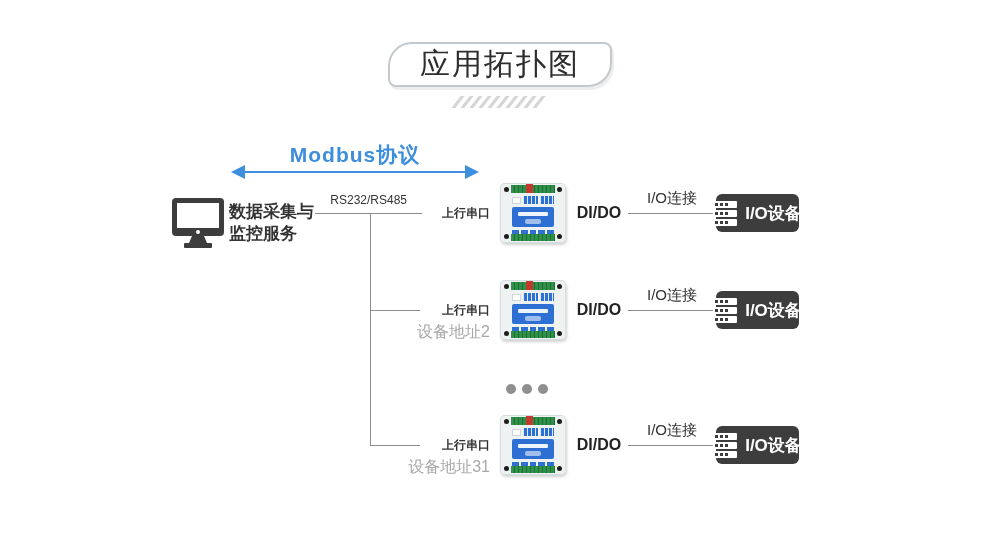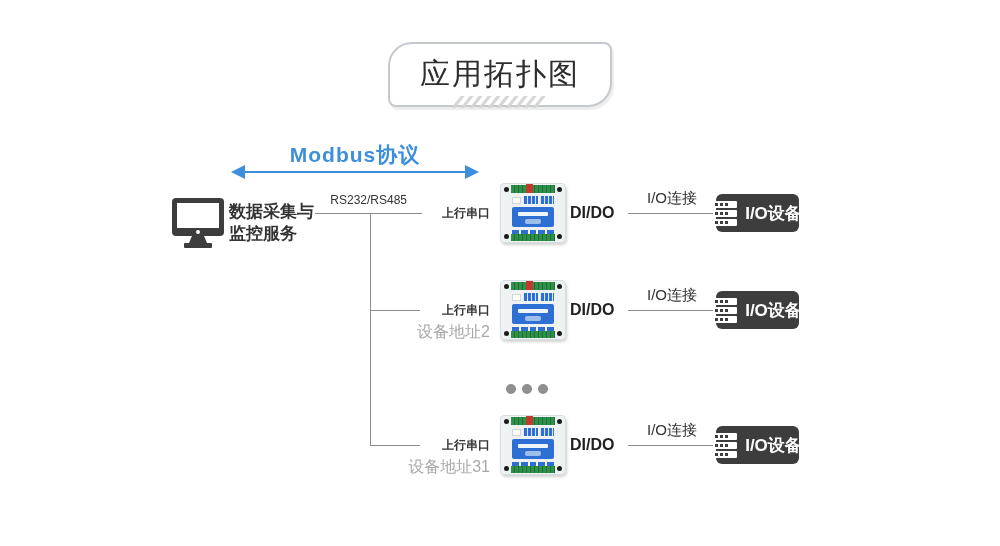--- a/index.html
+++ b/index.html
@@ -9,21 +9,21 @@
     --muted:#A8A8A8;
     --text:#333333;
   }
   *{margin:0;padding:0;box-sizing:border-box;}
   body{background:#fff;font-family:"Liberation Sans","DejaVu Sans",sans-serif;}
   .page{position:relative;width:1000px;height:546px;background:#ffffff;overflow:hidden;}
 
   
   .title-box{
     position:absolute;left:50%;top:42px;transform:translateX(-50%);
-    padding:10px 30px;border:2px solid #c3c9cd;
+    padding:0 30px;border:2px solid #c3c9cd;
     border-radius:24px 8px 24px 8px;
     box-shadow:2px 3px 0 rgba(0,0,0,.07);
     font-size:30px;color:#2e2e2e;letter-spacing:2px;white-space:nowrap;
     background:#fff;
   }
   .hatch{position:absolute;left:456px;top:96px;display:flex;gap:5px;}
   .hatch span{width:4px;height:12px;background:#d6d6d6;transform:skewX(-38deg);}
 
   
   .modbus-label{
@@ -48,21 +48,21 @@
 
   
   .row{position:absolute;left:0;width:1000px;height:64px;}
   .row-1{top:181px;}
   .row-2{top:278px;}
   .row-3{top:413px;}
   .feedline{position:absolute;left:315px;top:32px;width:107px;height:1px;background:var(--line);}
   .branch{position:absolute;left:370px;top:32px;width:50px;height:1px;background:var(--line);}
   .port{position:absolute;left:378px;top:22px;width:112px;text-align:right;font-size:12px;font-weight:700;color:var(--text);line-height:20px;white-space:nowrap;}
   .addr{position:absolute;left:360px;top:44px;width:130px;text-align:right;font-size:16px;color:var(--muted);line-height:20px;white-space:nowrap;}
-  .signal{position:absolute;left:570px;top:22px;width:58px;font-size:16px;font-weight:700;color:#222;line-height:20px;}
+  .signal{position:absolute;left:570px;top:22px;width:58px;text-align:center;font-size:16px;font-weight:700;color:#222;line-height:20px;}
   .connline{position:absolute;left:628px;top:32px;width:88px;height:1px;background:var(--line);}
   .connlabel{position:absolute;left:618px;top:8px;width:108px;text-align:center;font-size:15px;color:var(--text);}
 
   
   .badge{
     position:absolute;left:716px;top:13px;width:83px;height:38px;
     background:var(--dark);border-radius:6px;
     display:flex;align-items:center;justify-content:center;gap:8px;
   }
   .rack{display:flex;flex-direction:column;gap:2px;}

